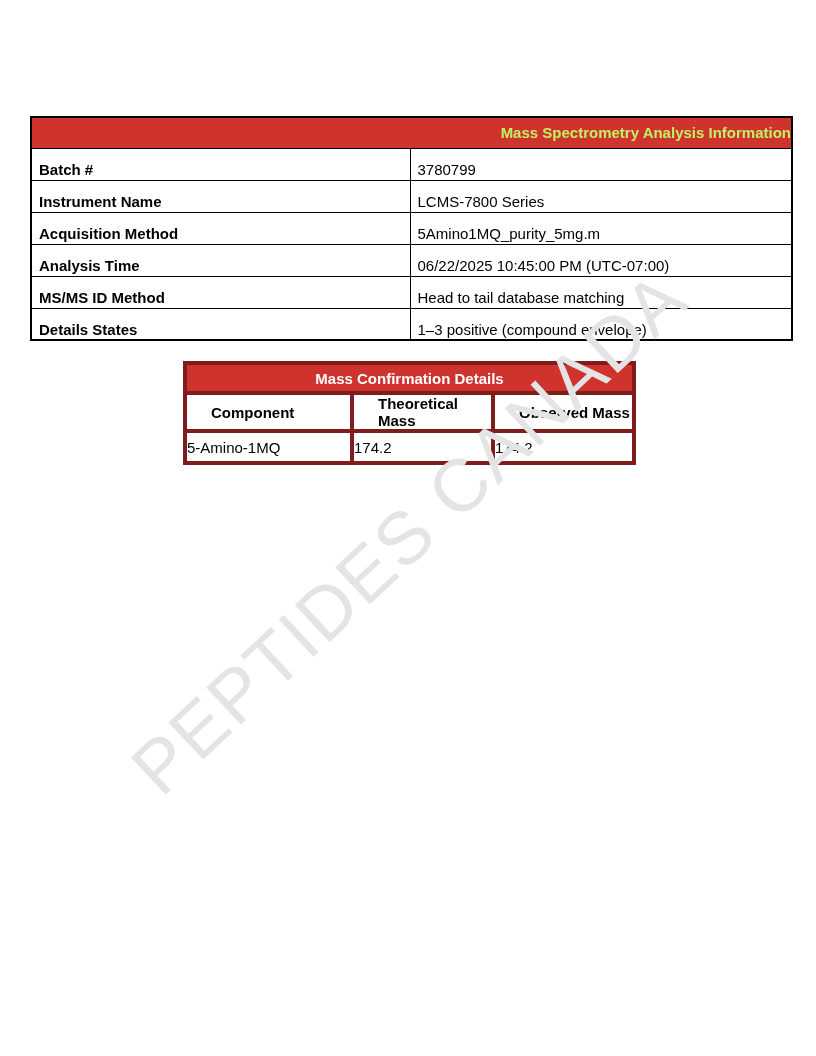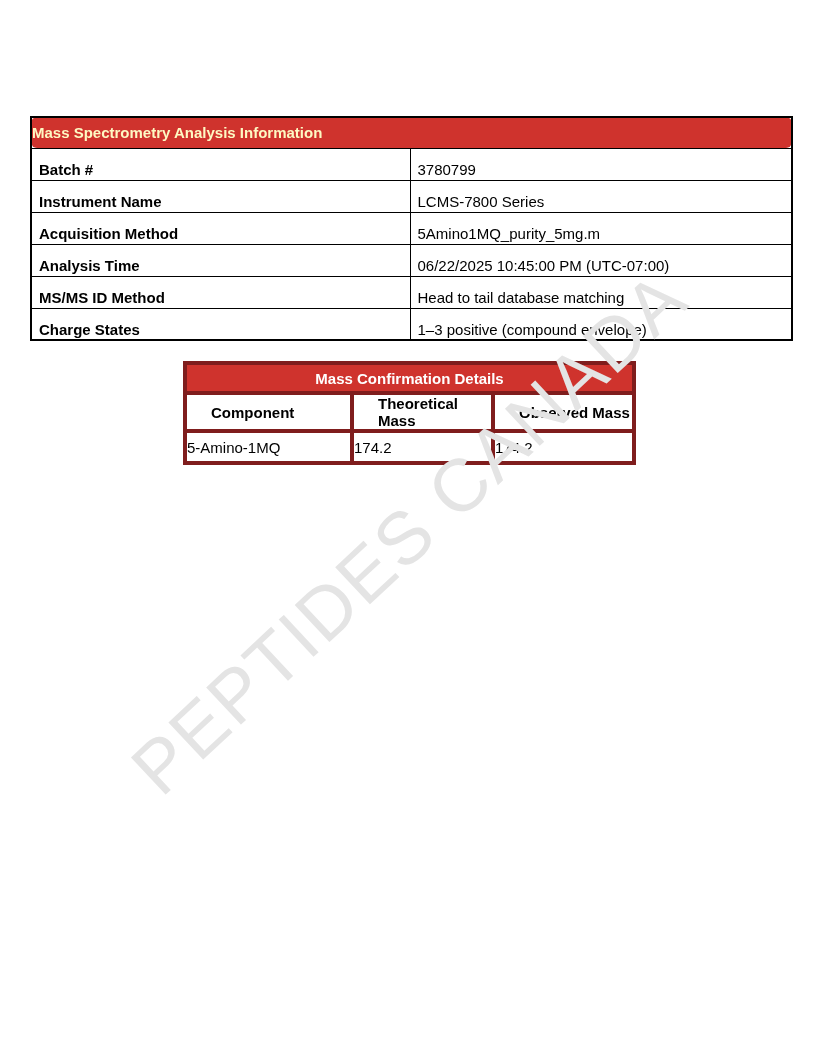--- a/index.html
+++ b/index.html
@@ -17,26 +17,25 @@
   #analysis-table {
     left: 30px;
     top: 116px;
     width: 761px;
     border: 2px solid #000000;
   }
   #analysis-table th, #analysis-table td { border: 1px solid #000000; }
   #analysis-table th.title-cell {
     height: 31px;
     background: #cf332d;
-    color: #fef9c3;
+    color: #bef264;
     font-size: 15px;
     font-weight: bold;
-    text-align: left;
+    text-align: right;
     vertical-align: middle;
-    border-radius: 6px;
   }
   #analysis-table td {
     height: 32px;
     font-size: 15px;
     vertical-align: middle;
     padding: 11px 0 0 7px;
     background: transparent;
   }
   #analysis-table td.label-cell { font-weight: bold; }
 
@@ -114,21 +113,21 @@
     </tr>
     <tr>
       <td class="label-cell">Analysis Time</td>
       <td>06/22/2025 10:45:00 PM (UTC-07:00)</td>
     </tr>
     <tr>
       <td class="label-cell">MS/MS ID Method</td>
       <td>Head to tail database matching</td>
     </tr>
     <tr>
-      <td class="label-cell">Charge States</td>
+      <td class="label-cell">Details States</td>
       <td>1–3 positive (compound envelope)</td>
     </tr>
   </tbody>
 </table>
 
 <table id="confirmation-table">
   <colgroup>
     <col style="width:167px">
     <col style="width:141px">
     <col style="width:141px">

